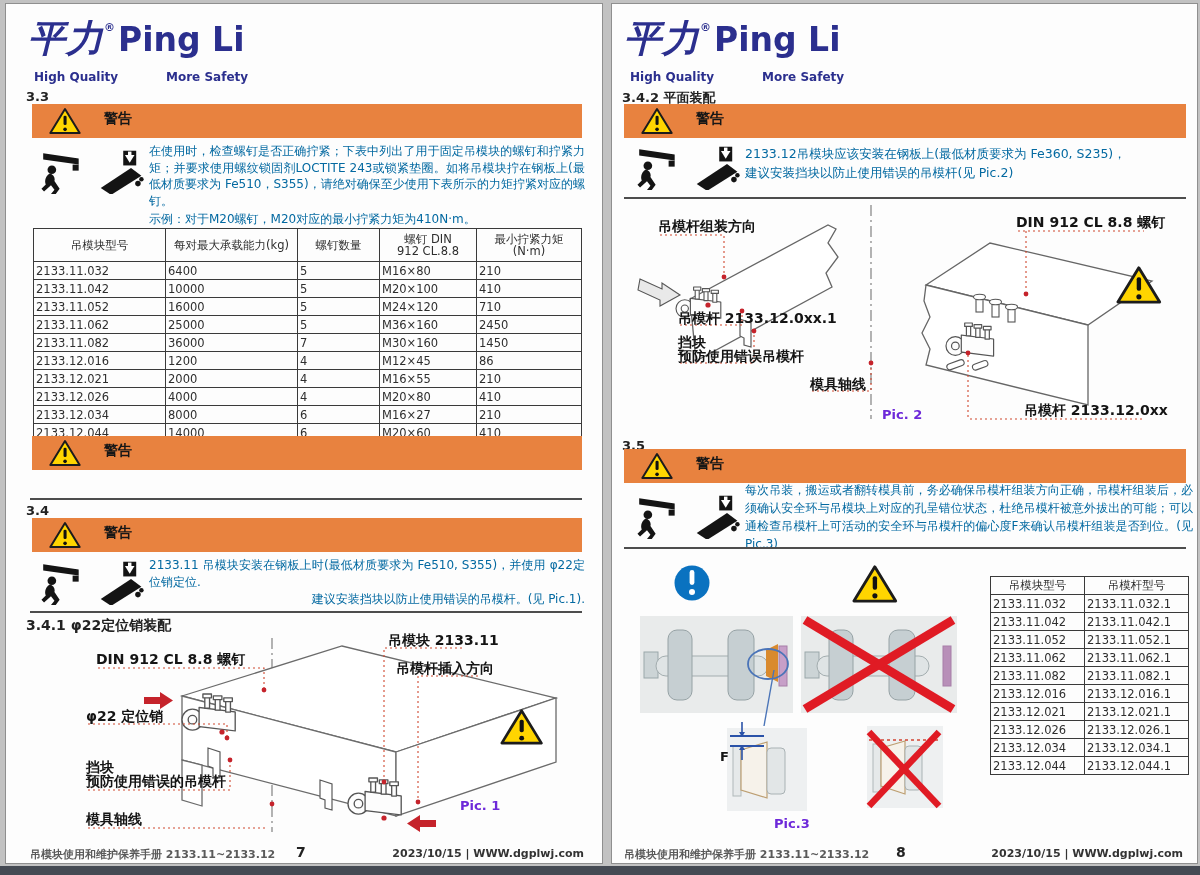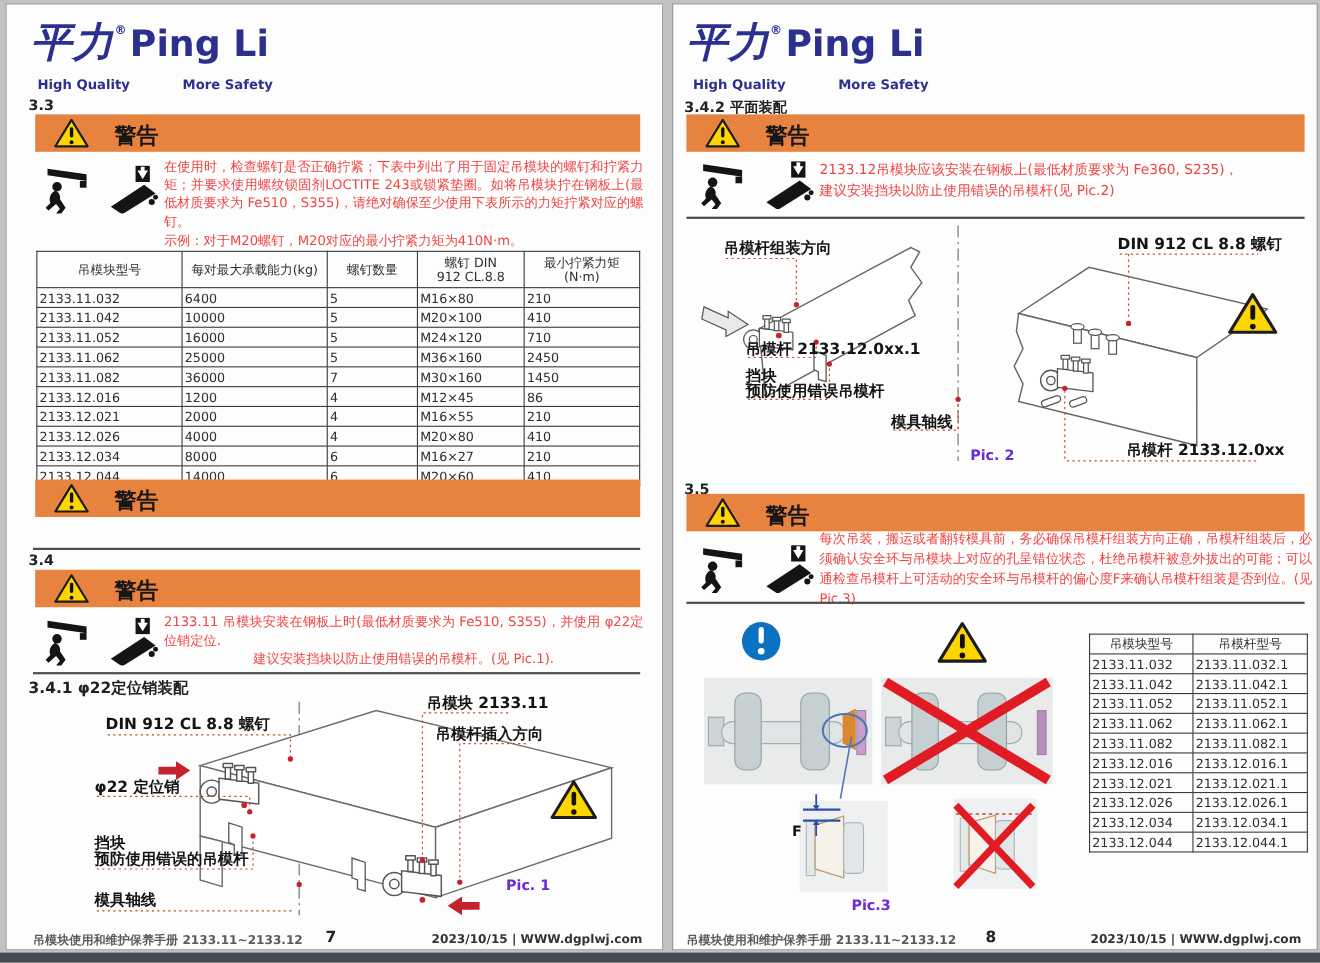--- a/index.html
+++ b/index.html
@@ -15,24 +15,24 @@
   
   .logo{position:absolute;width:280px;height:78px;}
   .logo-cn{font-size:37px;font-weight:bold;font-style:italic;color:#2B2F8E;letter-spacing:1px;}
   .logo-reg{font-size:11px;color:#2B2F8E;vertical-align:20px;font-weight:bold;}
   .logo-en{font-size:33px;color:#2B2F8E;font-weight:bold;margin-left:3px;}
   .tag{position:absolute;top:56px;font-size:12px;font-weight:bold;color:#2B2F8E;}
   
   .sec{position:absolute;font-size:13px;font-weight:bold;color:#222;text-align:center;}
   .band{position:absolute;height:34px;background:#E8823F;}
   .band svg{position:absolute;left:17px;top:3px;width:32px;height:28px;}
-  .band-label{position:absolute;left:72px;top:6px;font-size:20px;font-weight:bold;color:#171717;}
+  .band-label{position:absolute;left:72px;top:6px;font-size:14px;font-weight:bold;color:#171717;}
   .hz{position:absolute;display:flex;gap:16px;}
   .hz svg{width:45px;height:45px;}
-  .para{position:absolute;font-size:12px;line-height:16.5px;color:#ef4444;text-align:justify;}
+  .para{position:absolute;font-size:12px;line-height:16.5px;color:#0369a1;text-align:justify;}
   .rule{position:absolute;height:2px;background:#4d4d4d;}
   
   table.spec{position:absolute;border-collapse:collapse;font-size:11.5px;color:#2e2e2e;table-layout:fixed;}
   table.spec th{font-weight:normal;white-space:pre-line;line-height:12.5px;}
   table.spec th,table.spec td{border:1px solid #3a3a3a;padding:1px 2px;height:15px;overflow:hidden;}
   table#tblL th{height:30px;}
   
   .diag{position:absolute;}
   .diag>svg{position:absolute;left:0;top:0;}
   .dlabel{position:absolute;font-size:14px;font-weight:bold;color:#141414;line-height:14px;white-space:nowrap;}
@@ -224,21 +224,21 @@
   <div class="hz" style="left:32px;top:556px">
     <svg viewBox="0 0 52 52">
         <use href="#fall-icon"></use>
       </svg>
     <svg viewBox="0 0 52 52">
         <use href="#crush-icon"></use>
       </svg>
   </div>
   <div class="para" style="left:143px;top:553px;width:436px;line-height:17px">
     <div>2133.11 吊模块安装在钢板上时(最低材质要求为 Fe510, S355)，并使用 φ22定位销定位.</div>
-    <div style="text-align:center">建议安装挡块以防止使用错误的吊模杆。(见 Pic.1).</div>
+    <div style="text-align:right">建议安装挡块以防止使用错误的吊模杆。(见 Pic.1).</div>
   </div>
 
   <div class="rule" style="left:24px;top:607px;width:552px"></div>
   <div class="sec" style="left:20px;top:613px;font-size:14px">3.4.1 φ22定位销装配</div>
 
   <div class="diag" style="left:26px;top:628px;width:550px;height:208px">
     <svg width="550" height="208" viewBox="0 0 550 208">
       <line x1="240" y1="6" x2="240" y2="200" stroke="#8c8c8c" stroke-width="1.3" stroke-dasharray="11,4,2,4"></line>
       <g fill="#fff" stroke="#6b6b6b" stroke-width="1.3">
         <polygon points="150,64 310,14 524,66 364,120"></polygon>

